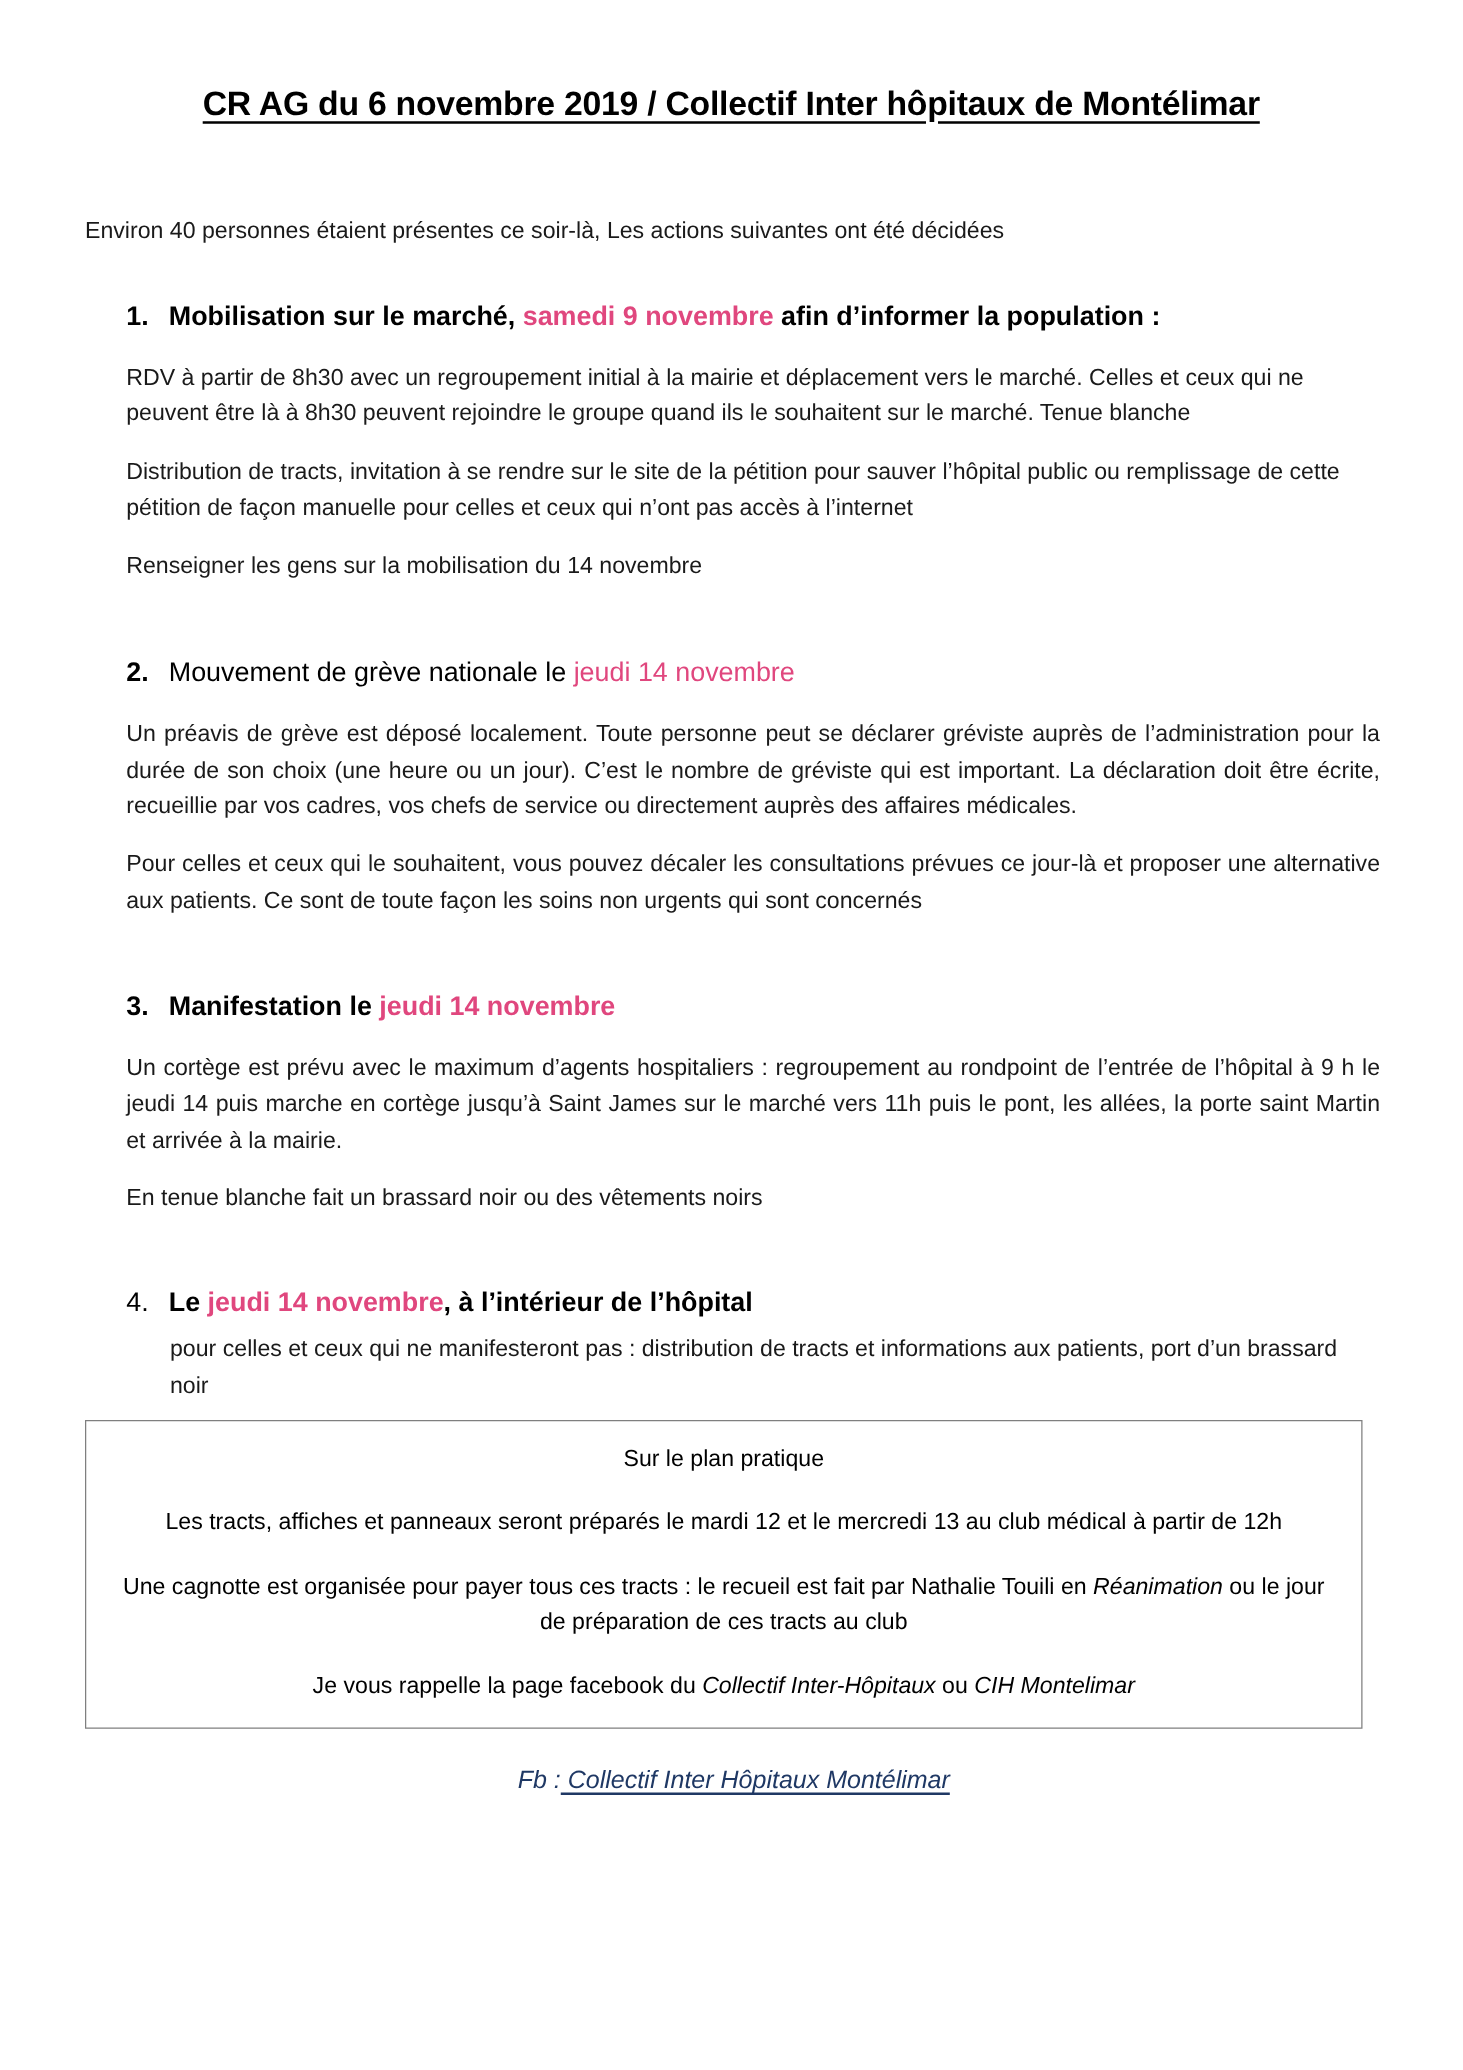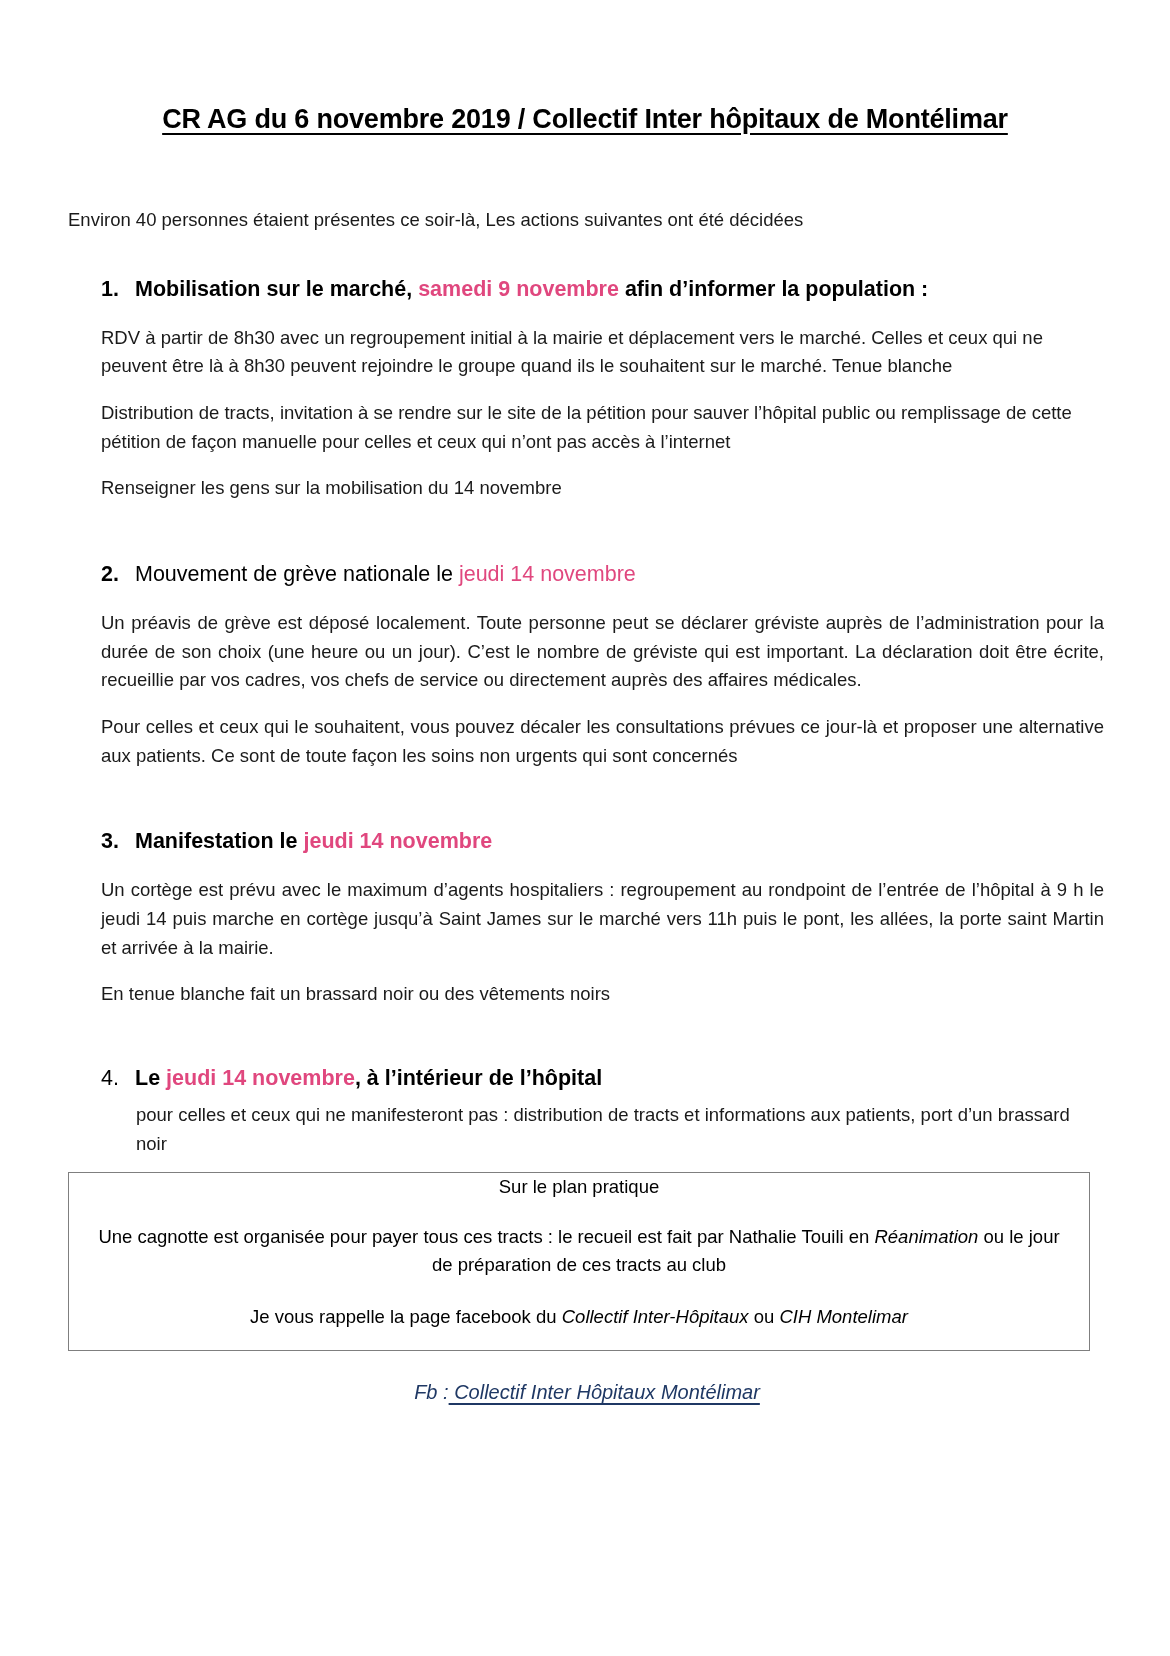--- a/index.html
+++ b/index.html
@@ -24,21 +24,21 @@
     background: #ffffff;
   }
 
   
   .doc-title {
     text-align: center;
     font-size: 27px;
     font-weight: bold;
     letter-spacing: -0.2px;
     margin: 0;
-    padding-top: 104px;
+    padding-top: 68px;
     color: #000;
     border-radius: 24px;
   }
   .doc-title span.u {
     text-decoration: underline;
     text-underline-offset: 5px;
   }
 
   
   .content {
@@ -91,21 +91,21 @@
 
   .sec4-body {
     padding-left: 68px;
     padding-right: 10px;
   }
 
   
   .box {
     margin: 14px 16px 0 0;
     border: 1.5px solid #7f7f7f;
-    padding: 0 20px 20px 20px;
+    padding: 16px 20px 20px 20px;
   }
   .box-line {
     text-align: center;
     font-size: 18.5px;
     line-height: 1.5;
     margin: 0 0 24px 0;
     color: #000;
   }
   .box-line.tight { margin-bottom: 22px; }
   .box-line.last { margin-bottom: 0; }
@@ -175,20 +175,21 @@
         <span class="sec-head-text"><span>Le </span><span class="pink">jeudi 14 novembre</span><span>, à l’intérieur de l’hôpital</span></span>
       </div>
       <div class="sec4-body">
         <p class="para last">pour celles et ceux qui ne manifesteront pas : distribution de tracts et informations aux patients, port d’un brassard noir</p>
       </div>
     </div>
 
     <div class="box">
       <p class="box-line tight">Sur le plan pratique</p>
 
+      <p class="box-line"><span>Les </span><span class="bold">tracts, affiches et panneaux seront préparés le mardi 12 et le mercredi 13 au club médical à partir de 12h</span></p>
 
       <p class="box-line"><span>Une </span><span class="bold">cagnotte</span><span> est organisée pour payer tous ces tracts : </span><span class="bold">le recueil est fait par Nathalie Touili en </span><span class="bold ital">Réanimation</span><span class="bold"> ou le jour de préparation de ces tracts au club</span></p>
 
       <p class="box-line last"><span>Je vous rappelle la page facebook du </span><span class="ital">Collectif Inter-Hôpitaux</span><span> ou </span><span class="ital">CIH Montelimar</span></p>
     </div>
 
     <div class="footer"><span>Fb :</span><span class="ul"> Collectif Inter Hôpitaux Montélimar</span></div>
 
   </div>
 </div>

